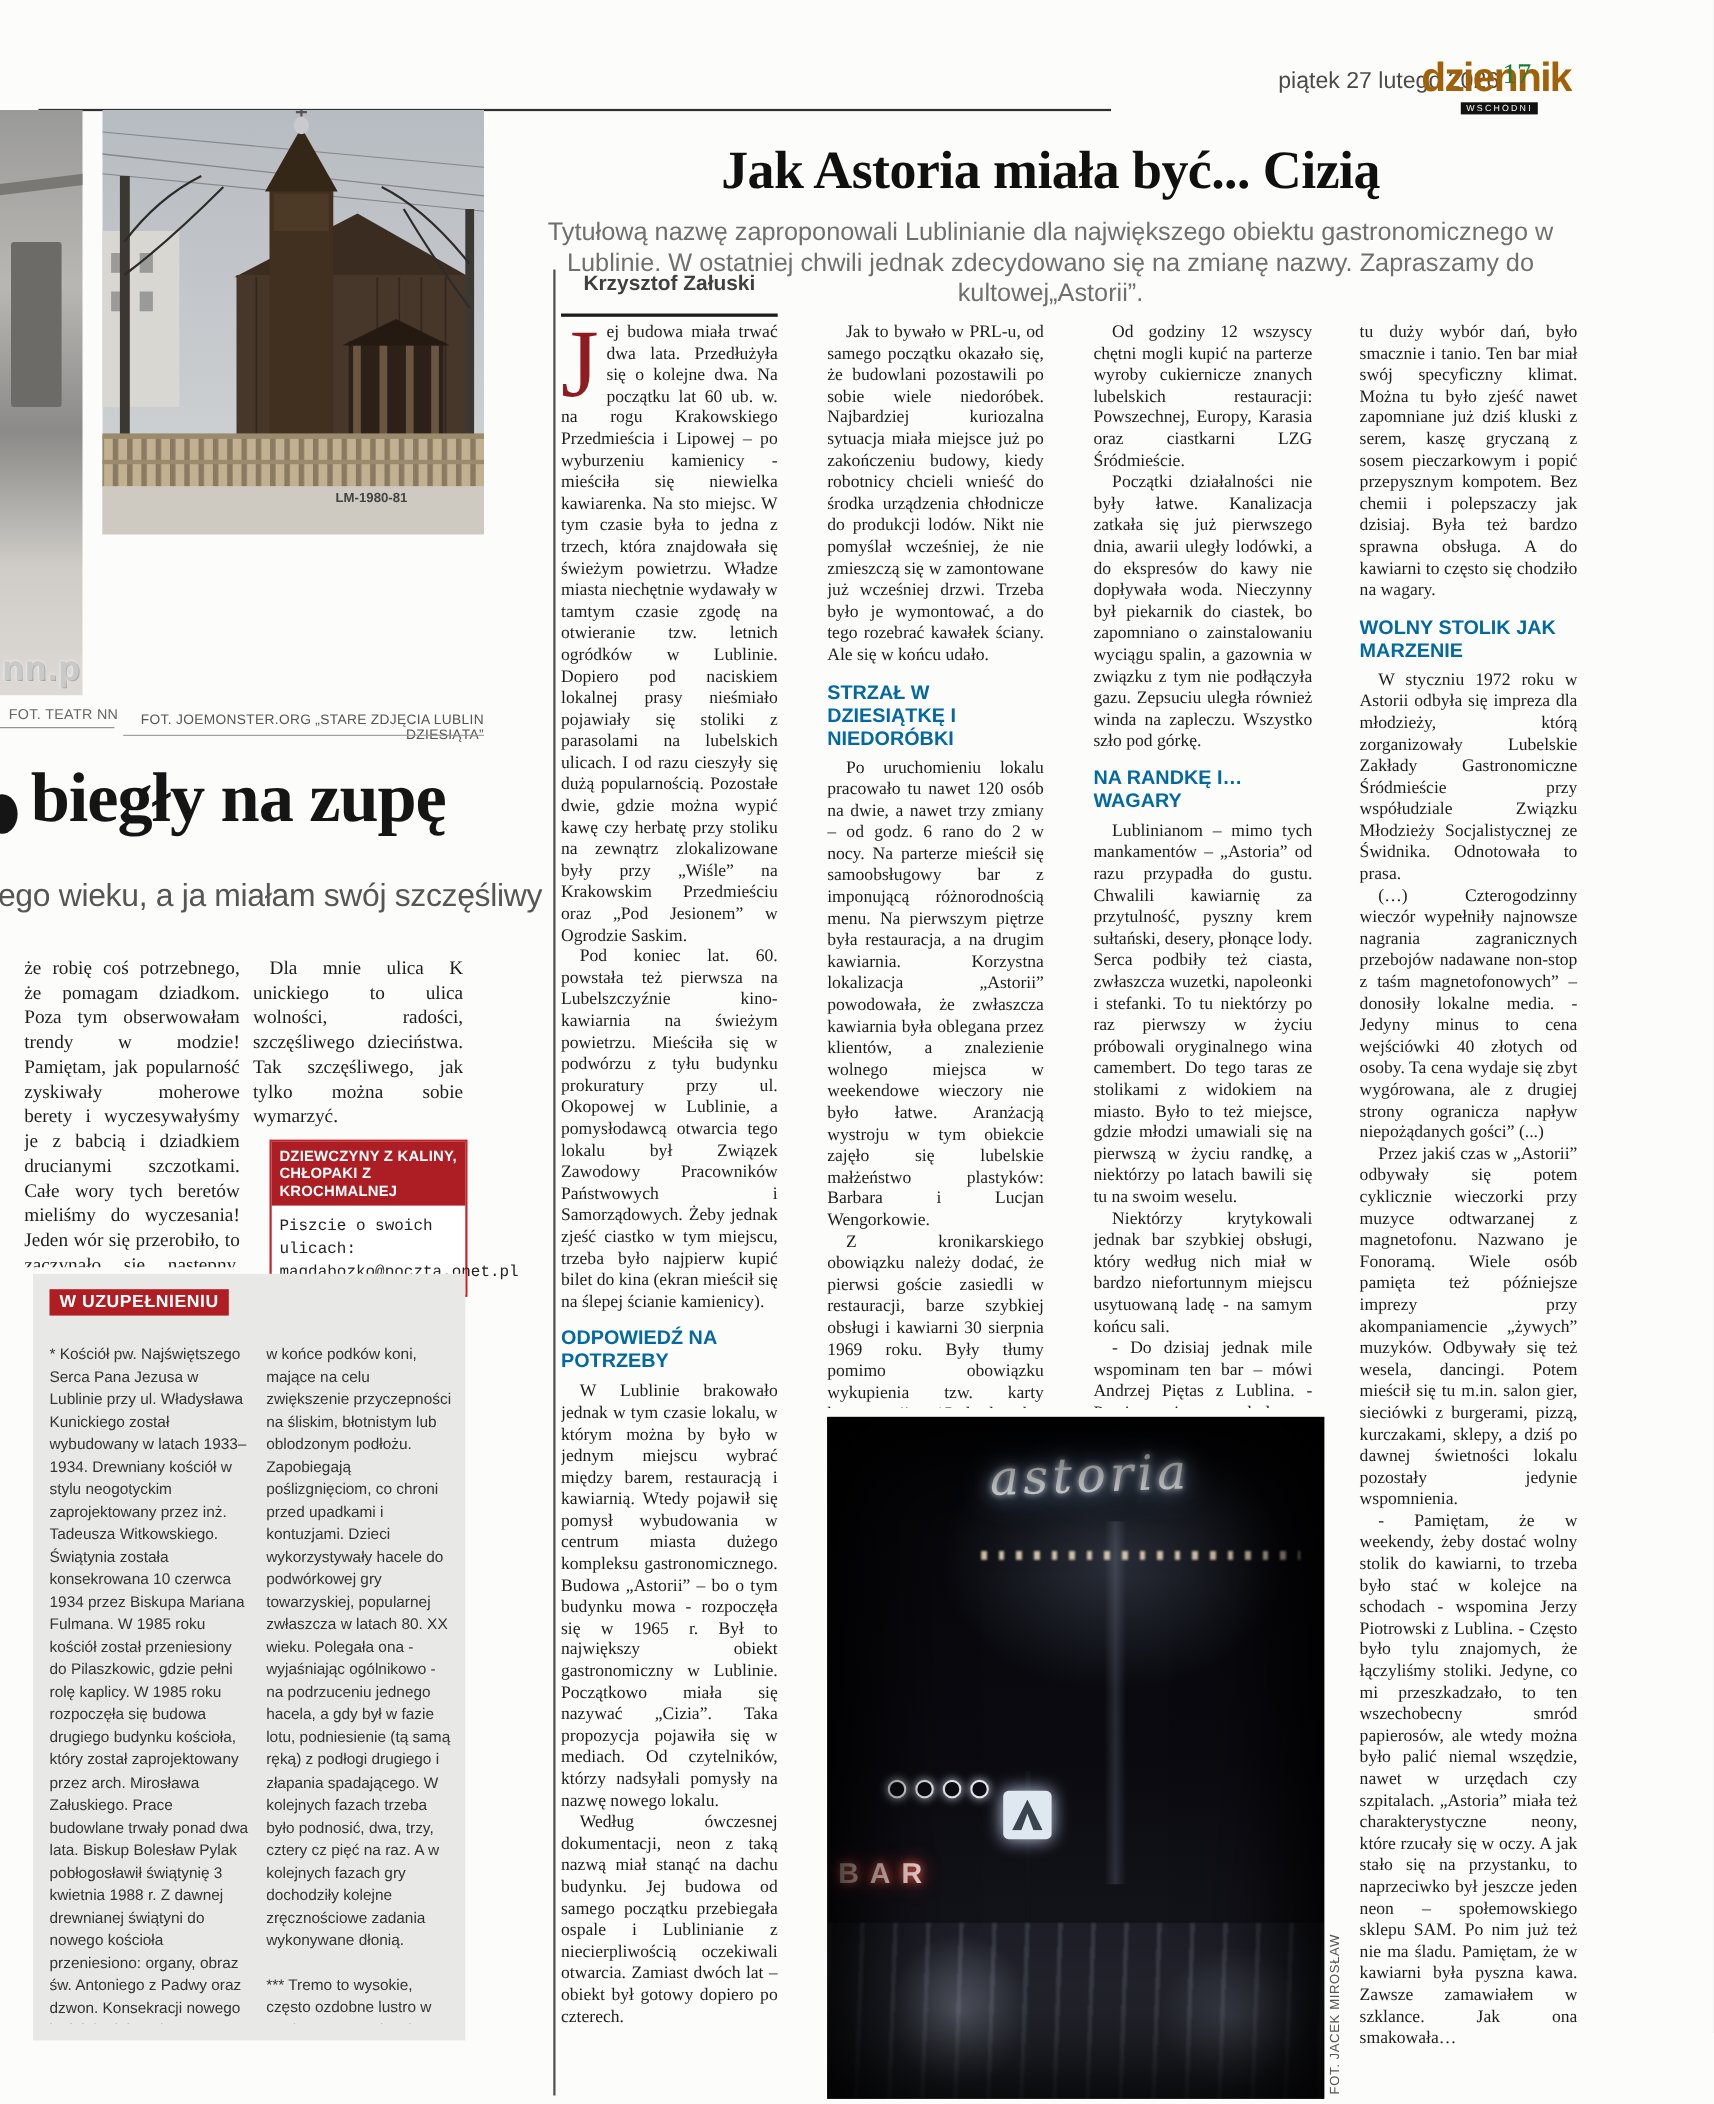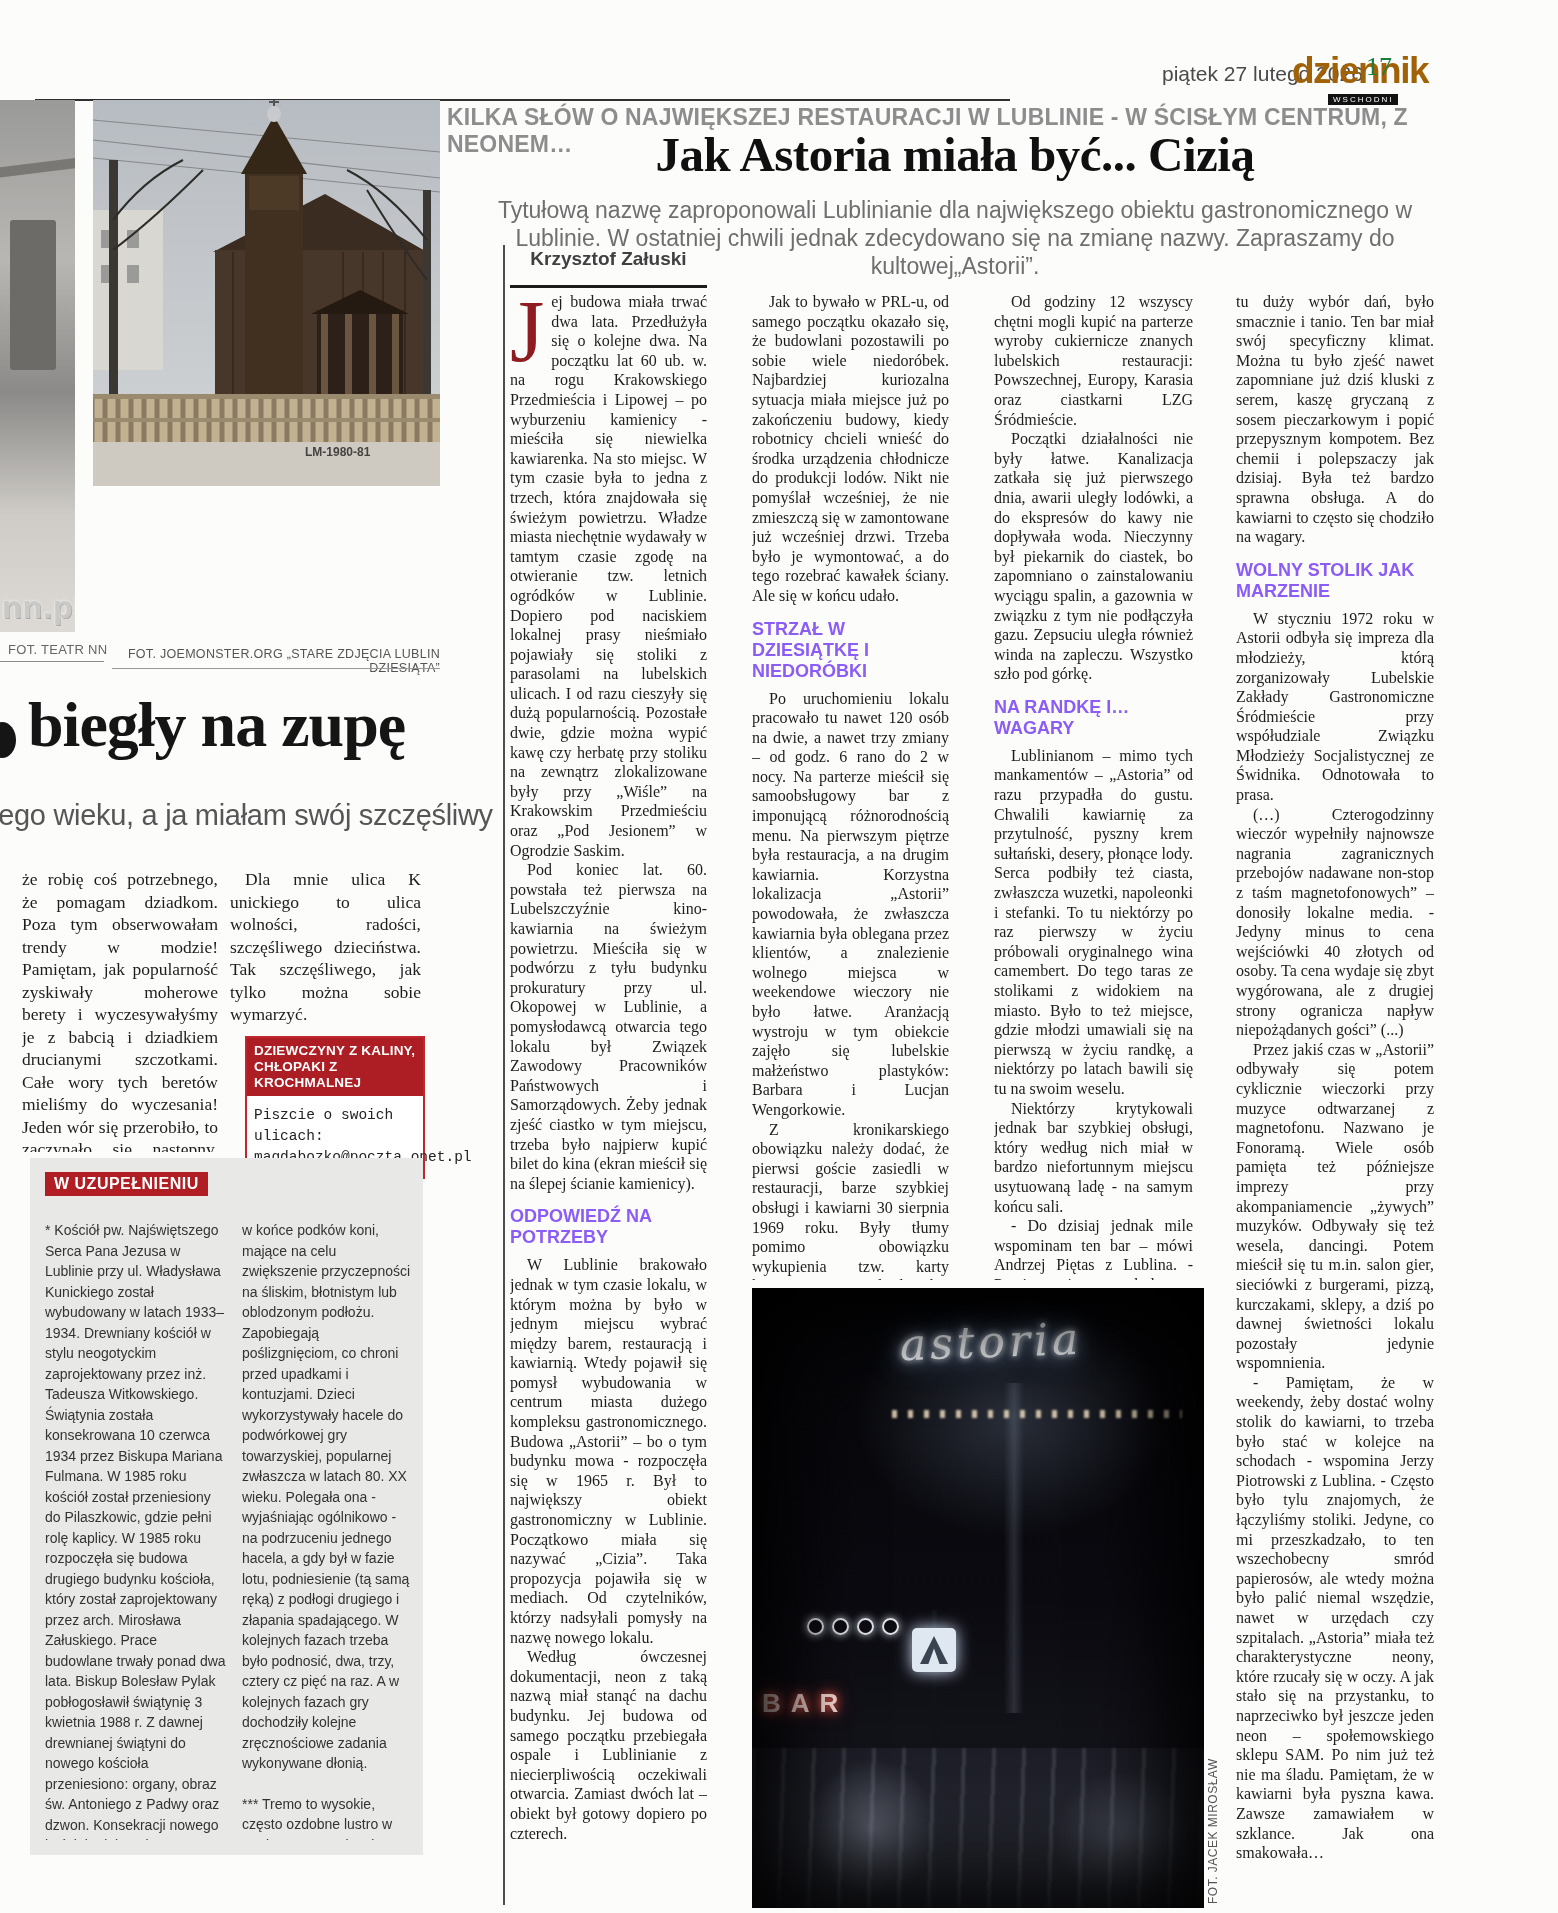--- a/index.html
+++ b/index.html
@@ -21,21 +21,21 @@
   .deck{font-family:"Liberation Sans",sans-serif;font-size:23px;line-height:28px;color:#6f6f6f;text-align:center}
 
   
   .byline{font-family:"Liberation Sans",sans-serif;font-weight:700;font-size:19px;color:#404040;
           text-align:center;border-bottom:3px solid #1c1c1c;padding-bottom:15px}
   .col{font-size:16px;line-height:19.6px;text-align:justify;overflow:hidden}
   .col p{margin:0}
   .col p.ind{text-indent:17px}
   .dropcap{float:left;font-family:"Liberation Serif",serif;font-size:88px;line-height:70px;color:#8e1c20;margin:5px 7px 0 0}
   .subhead{font-family:"Liberation Sans",sans-serif;font-weight:800;font-size:18px;line-height:21px;
-           color:#8b5cf6;margin:13px 0 7px 0;text-align:left}
+           color:#0369a1;margin:13px 0 7px 0;text-align:left}
 
   
   .strip{background:linear-gradient(180deg,#9a9a98 0%,#b9b7b4 30%,#8b8a88 55%,#cfccc7 78%,#dddad5 100%);overflow:hidden}
   .strip .doorway{position:absolute;left:10px;top:120px;width:46px;height:150px;background:#6d6b68;border-radius:3px}
   .strip .beam{position:absolute;left:-10px;top:60px;width:140px;height:10px;background:#7a7875;transform:rotate(-7deg)}
   .strip-mark{position:absolute;left:2px;bottom:6px;font-family:"Liberation Sans",sans-serif;font-weight:700;
               font-size:32px;color:#c9c9c7;text-shadow:0 0 3px rgba(255,255,255,.9),1px 1px 0 #8f8f8d;letter-spacing:1px}
   .small-credit{font-family:"Liberation Sans",sans-serif;font-size:13px;color:#666;letter-spacing:.3px}
   .caption{font-family:"DejaVu Sans",sans-serif;font-size:21px;line-height:27px;color:#2b2b2b}
   .photo-credit{font-family:"Liberation Sans",sans-serif;font-size:12.5px;color:#555;letter-spacing:.3px}
@@ -98,21 +98,20 @@
 <div id="page">
 
   <div class="abs date" style="left:1162px;top:62px">piątek 27 lutego 2026</div>
   <div class="abs" style="left:1292px;top:54px">
     <div class="logo">dziennik</div>
     <span class="logo-sub">wschodni</span>
   </div>
   <div class="abs pagenum" style="left:1366px;top:52px">17</div>
   <div class="abs rule" style="left:35px;top:99px;width:975px;height:2px"></div>
 
-  <div class="abs kicker" style="left:447px;top:104px;width:1010px">KILKA SŁÓW O NAJWIĘKSZEJ RESTAURACJI W LUBLINIE - W ŚCISŁYM CENTRUM, Z NEONEM…</div>
   <div class="abs headline" style="left:460px;top:126px;width:990px">Jak Astoria miała być... Cizią</div>
   <div class="abs deck" style="left:460px;top:196px;width:990px">Tytułową nazwę zaproponowali Lublinianie dla największego obiektu gastronomicznego w Lublinie. W ostatniej chwili jednak zdecydowano się na zmianę nazwy. Zapraszamy do kultowej„Astorii”.</div>
 
   <div class="abs strip" style="left:0;top:100px;width:75px;height:532px">
     <div class="beam"></div>
     <div class="doorway"></div>
     <div class="strip-mark">nn.pl</div>
   </div>
   <div class="abs small-credit" style="left:8px;top:642px;width:100px">FOT. TEATR NN</div>
   <div class="abs" style="left:0;top:661px;width:104px;height:1px;background:#8a8a8a"></div>

